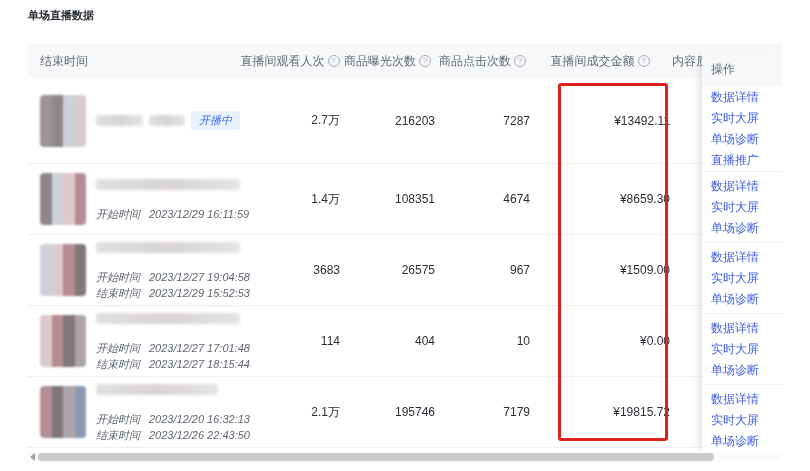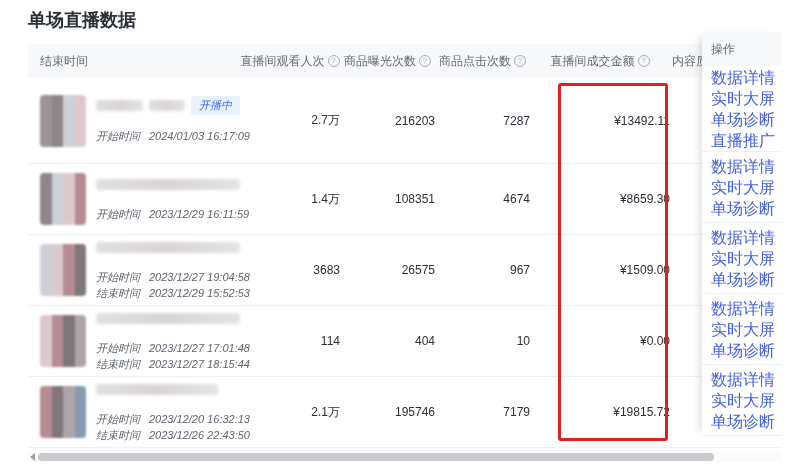--- a/index.html
+++ b/index.html
@@ -1,20 +1,20 @@
 <!DOCTYPE html>
 <html><head>
 <meta charset="utf-8">
 <style>
   * { margin:0; padding:0; box-sizing:border-box; }
   html,body { width:810px; height:471px; background:#fff; overflow:hidden;
     font-family:"Liberation Sans","DejaVu Sans",sans-serif; }
   .page { position:relative; width:810px; height:471px; }
 
-  .page-title { position:absolute; left:28px; top:8px; font-size:18px;
+  .page-title { position:absolute; left:28px; top:8px; font-size:11px;
     font-weight:bold; color:#2b2f36; }
 
   .table { position:absolute; left:28px; top:44px; width:754px; }
   .thead { display:flex; height:34px; background:#f7f8fa; align-items:center;
     color:#646a73; font-size:12px; }
   .th { display:flex; align-items:center; justify-content:center; gap:3px; }
   .col-basic    { width:212px; justify-content:flex-start; padding-left:12px; }
   .col-viewers  { width:100px; }
   .col-exposures{ width:95px; }
   .col-clicks   { width:95px; }
@@ -39,28 +39,28 @@
 
   .meta { display:flex; flex-direction:column; gap:14px; min-width:0;font-style:italic; }
   .title-line { display:flex; align-items:center; gap:6px; height:16px; }
   .blurbar { display:inline-block; height:11px; border-radius:3px;
     background:linear-gradient(90deg,#e2dfe1,#d8d4d6,#e6e3e5); filter:blur(1.5px); }
   .badge { font-size:11px; color:#3d6df2; background:#e9f1fd; border-radius:2px;
     padding:2px 8px; white-space:nowrap; }
   .time-line { font-size:11px; color:#5f6670; line-height:16px; white-space:nowrap; }
   .t-label { margin-right:9px; }
 
-  .actions-col { position:absolute; left:702px; top:32px; width:80px; background:#4c1d95;
+  .actions-col { position:absolute; left:702px; top:52px; width:80px; background:#4c1d95;
     box-shadow:-7px 0 8px -5px rgba(31,35,41,.16); }
   .actions-col .th-op { height:34px; background:#f7f8fa; display:flex; align-items:center;
     padding-left:9px; font-size:12px; color:#646a73; }
   .action-group { height:71px; display:flex; flex-direction:column; justify-content:center;
     padding-left:9px; gap:2px; border-bottom:1px solid #eff0f2; background:#fff; }
   .action-group.first { height:86px; }
-  .action-link { font-size:16px; color:#4261e5; line-height:19px; text-decoration:none;
+  .action-link { font-size:12px; color:#4261e5; line-height:19px; text-decoration:none;
     cursor:pointer; white-space:nowrap; }
 
   .red-box { position:absolute; left:558px; top:83px; width:110px; height:358px;
     border:3px solid #e01f1f; border-radius:3px; z-index:5; pointer-events:none; }
 
   .hscroll { position:absolute; left:28px; top:452px; width:754px; height:10px;
     background:#fbfbfc; }
   .scroll-arrow-left { position:absolute; left:0; top:0; width:8px; height:10px;
     display:flex; align-items:center; justify-content:center; cursor:pointer; }
   .scroll-arrow-left b { width:0; height:0; border-top:4px solid transparent;
@@ -120,23 +120,20 @@
               <i style="background: rgb(142, 134, 138);"></i>
               <i style="background: rgb(205, 208, 216);"></i>
               <i style="background: rgb(220, 201, 204);"></i>
             </div>
       <div class="meta">
         <div class="title-line">
           <span class="blurbar" style="width: 58px;"></span>
                 <span class="blurbar" style="width: 44px;"></span>
           <span class="badge">开播中</span>
         </div>
-        <div class="times">
-                <div class="time-line"><span class="t-label">开始时间</span><span>2024/01/03 16:17:09</span></div>
-              </div>
       </div>
     </div>
     <div class="td col-viewers">2.7万</div>
     <div class="td col-exposures">216203</div>
     <div class="td col-clicks">7287</div>
     <div class="td col-gmv">¥13492.11</div>
     <div class="td col-quality"></div>
   </div>
         <div class="tr">
     <div class="td col-basic">

